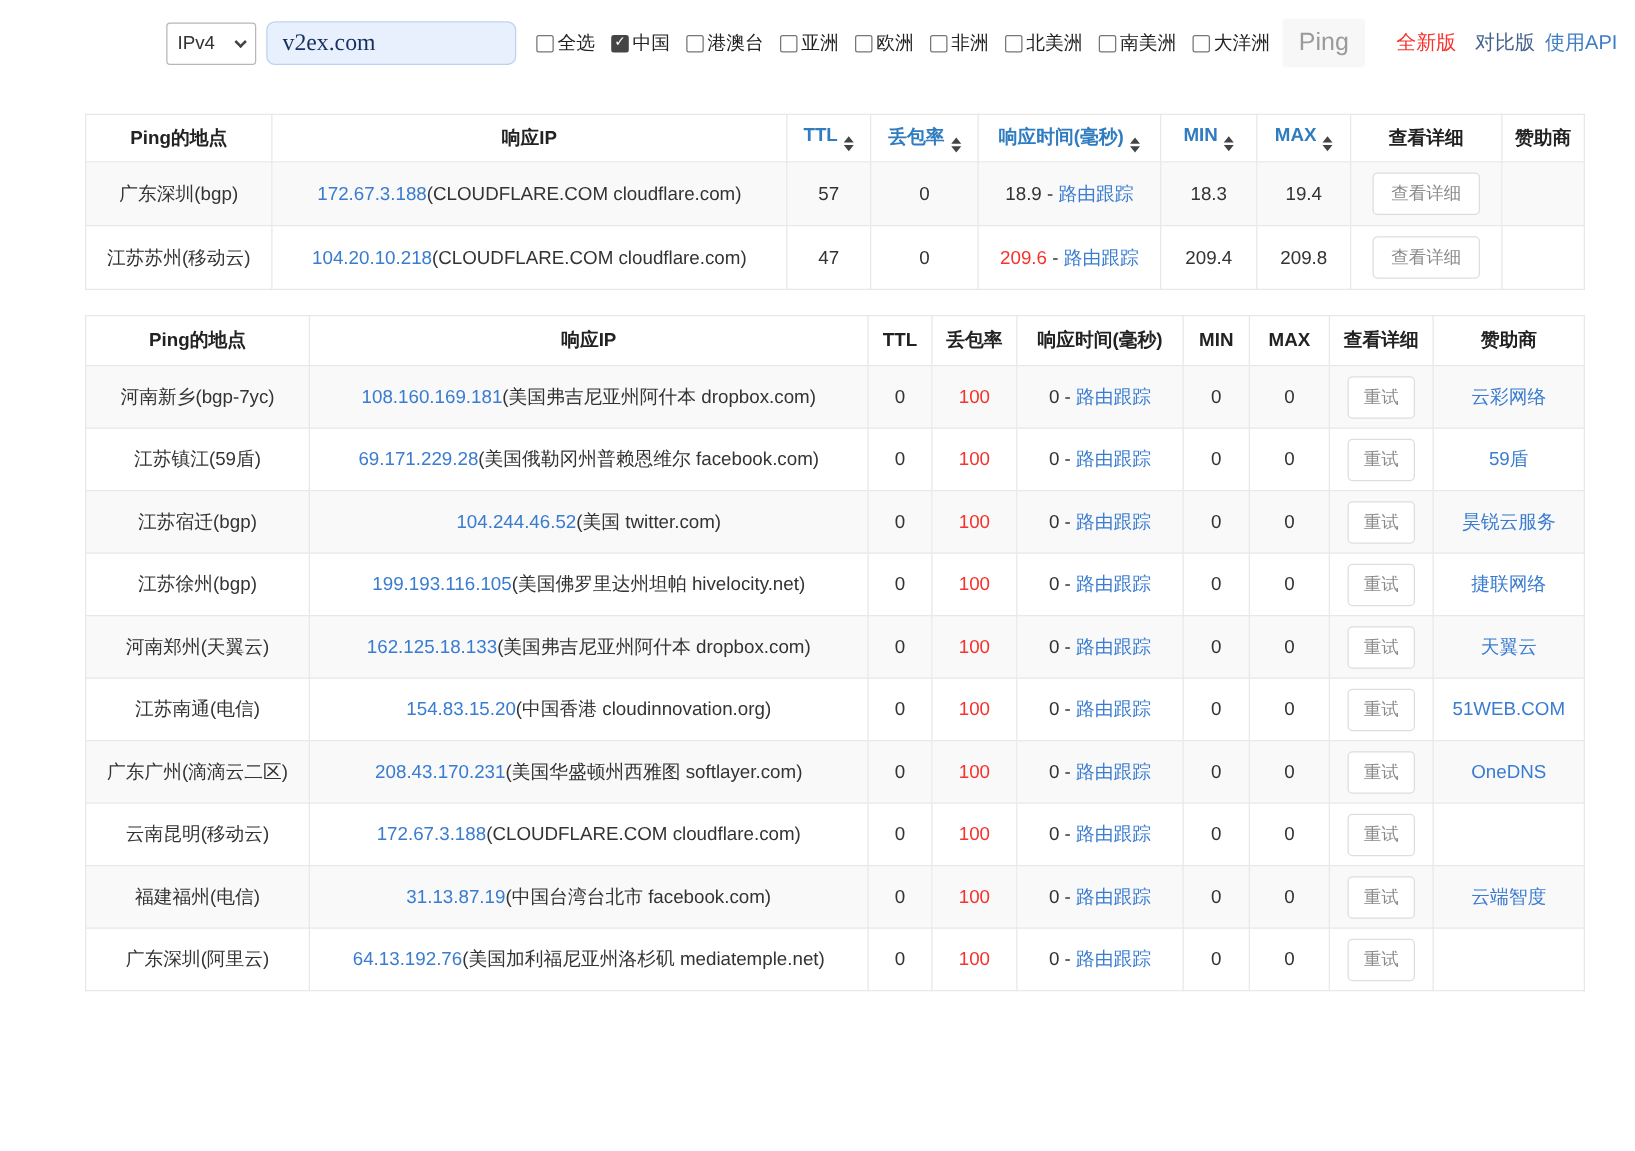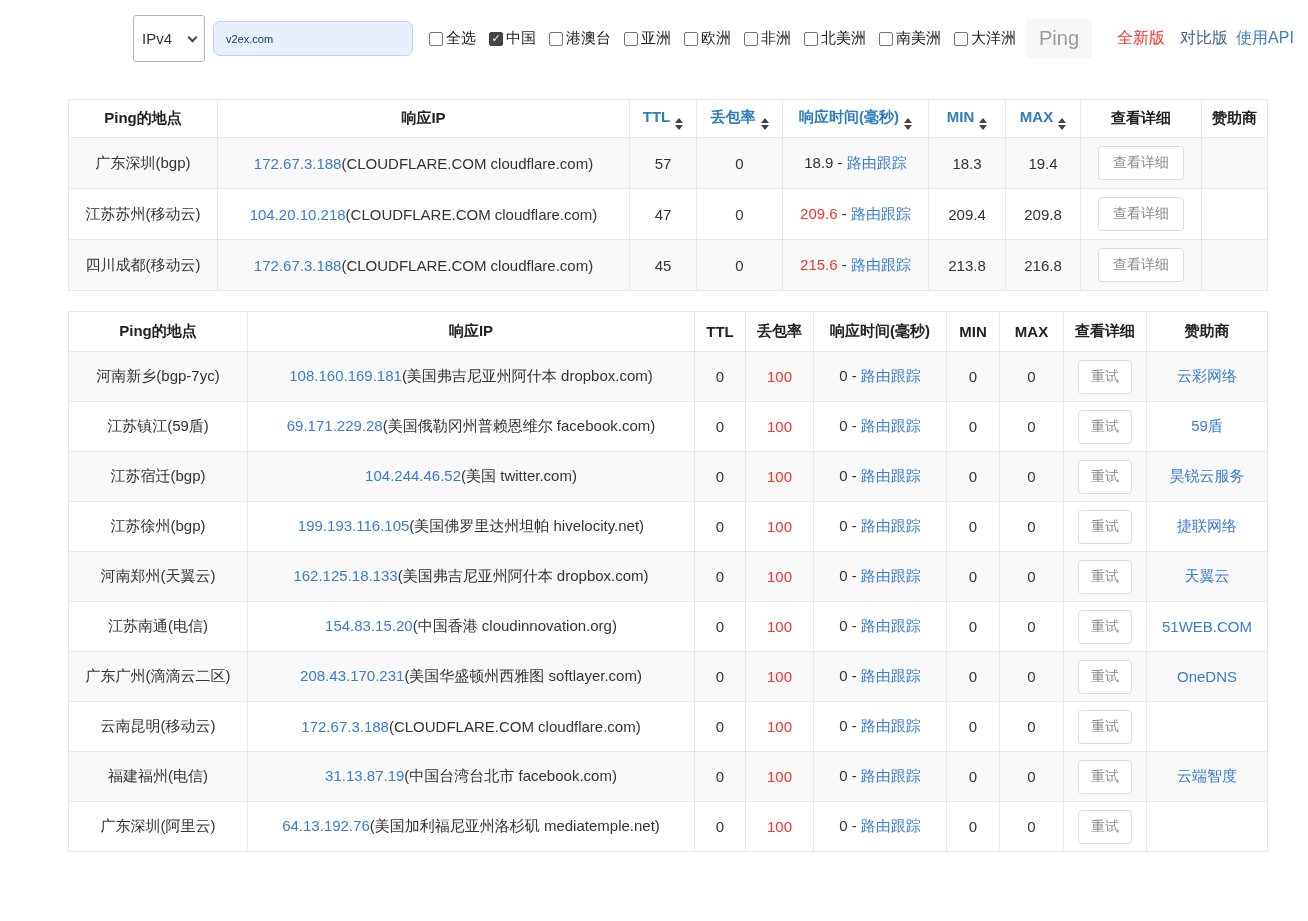--- a/index.html
+++ b/index.html
@@ -4,27 +4,27 @@
 <style>
   :root{
     --link:#3a7cd0; --sort:#2f7cc0; --red:#f5342e; --zebra:#f9f9f9;
     --border:#e8e8e8; --inputbg:#e8f0fe;
   }
   *{box-sizing:border-box}
   body{margin:0;width:1308px;height:921px;overflow:hidden;background:#fff;
        font-family:"Liberation Sans","DejaVu Sans",sans-serif;color:#333}
   
   .toolbar{display:flex;align-items:center;margin:15px 0 0 133px;font-size:15px;white-space:nowrap}
-  .select{width:72px;height:47px;border:1px solid #b7b7b7;border-radius:3px;background:#fff;
+  .select{width:72px;height:34px;border:1px solid #b7b7b7;border-radius:3px;background:#fff;
           display:flex;align-items:center;justify-content:space-between;padding:0 8px;cursor:pointer}
   .chev{width:7px;height:7px;border-right:2px solid #444;border-bottom:2px solid #444;
         transform:rotate(45deg);margin-top:-3px}
   .host-input{width:200px;height:35px;margin-left:8px;background:var(--inputbg);
-              border:1px solid #bcd3f0;border-radius:7px;padding:0 12px;font-size:11px;
-              color:#16325c;outline:none;font-family:Liberation Sans, sans-serif}
+              border:1px solid #bcd3f0;border-radius:7px;padding:0 12px;font-size:19px;
+              color:#16325c;outline:none;font-family:Liberation Serif, serif}
   .regions{display:flex;align-items:center;margin-left:16px;gap:13px}
   .region{display:inline-flex;align-items:center;cursor:pointer;color:#222}
   .cb{width:14px;height:14px;border:1px solid #767676;border-radius:2px;background:#fff;
       display:inline-flex;align-items:center;justify-content:center;font-size:11px;line-height:1;
       color:#fff;margin-right:3px}
   .cb.checked{background:#454545;border-color:#454545}
   .ping-btn{margin-left:10px;background:#f7f7f7;border:0;border-radius:3px;color:#9a9a9a;
             font-size:20px;padding:8px 13px;cursor:pointer;font-family:inherit}
   .lnk{margin-left:25px;font-size:16px;text-decoration:none;cursor:pointer}
   .lnk.red{color:var(--red)}
@@ -174,31 +174,20 @@
     <td>47</td>
     <td>0</td>
     <td><span class="red">209.6</span><span class="dash"> - </span><a class="trace">路由跟踪</a></td>
     <td>209.4</td>
     <td>209.8</td>
     <td><button class="btn">查看详细</button></td>
     <td><a class="sponsor"></a></td>
   </tr>
 
 
-  <tr>
-    <td>四川成都(移动云)</td>
-    <td><a class="ip">172.67.3.188</a><span class="ipinfo">(CLOUDFLARE.COM cloudflare.com)</span></td>
-    <td>45</td>
-    <td>0</td>
-    <td><span class="red">215.6</span><span class="dash"> - </span><a class="trace">路由跟踪</a></td>
-    <td>213.8</td>
-    <td>216.8</td>
-    <td><button class="btn">查看详细</button></td>
-    <td><a class="sponsor"></a></td>
-  </tr>
 </tbody>
 </table>
 
 <table id="table2">
   <colgroup>
     <col style="width:179px">
       <col style="width:447px">
       <col style="width:51px">
     <col style="width:68px">
       <col style="width:133px">

